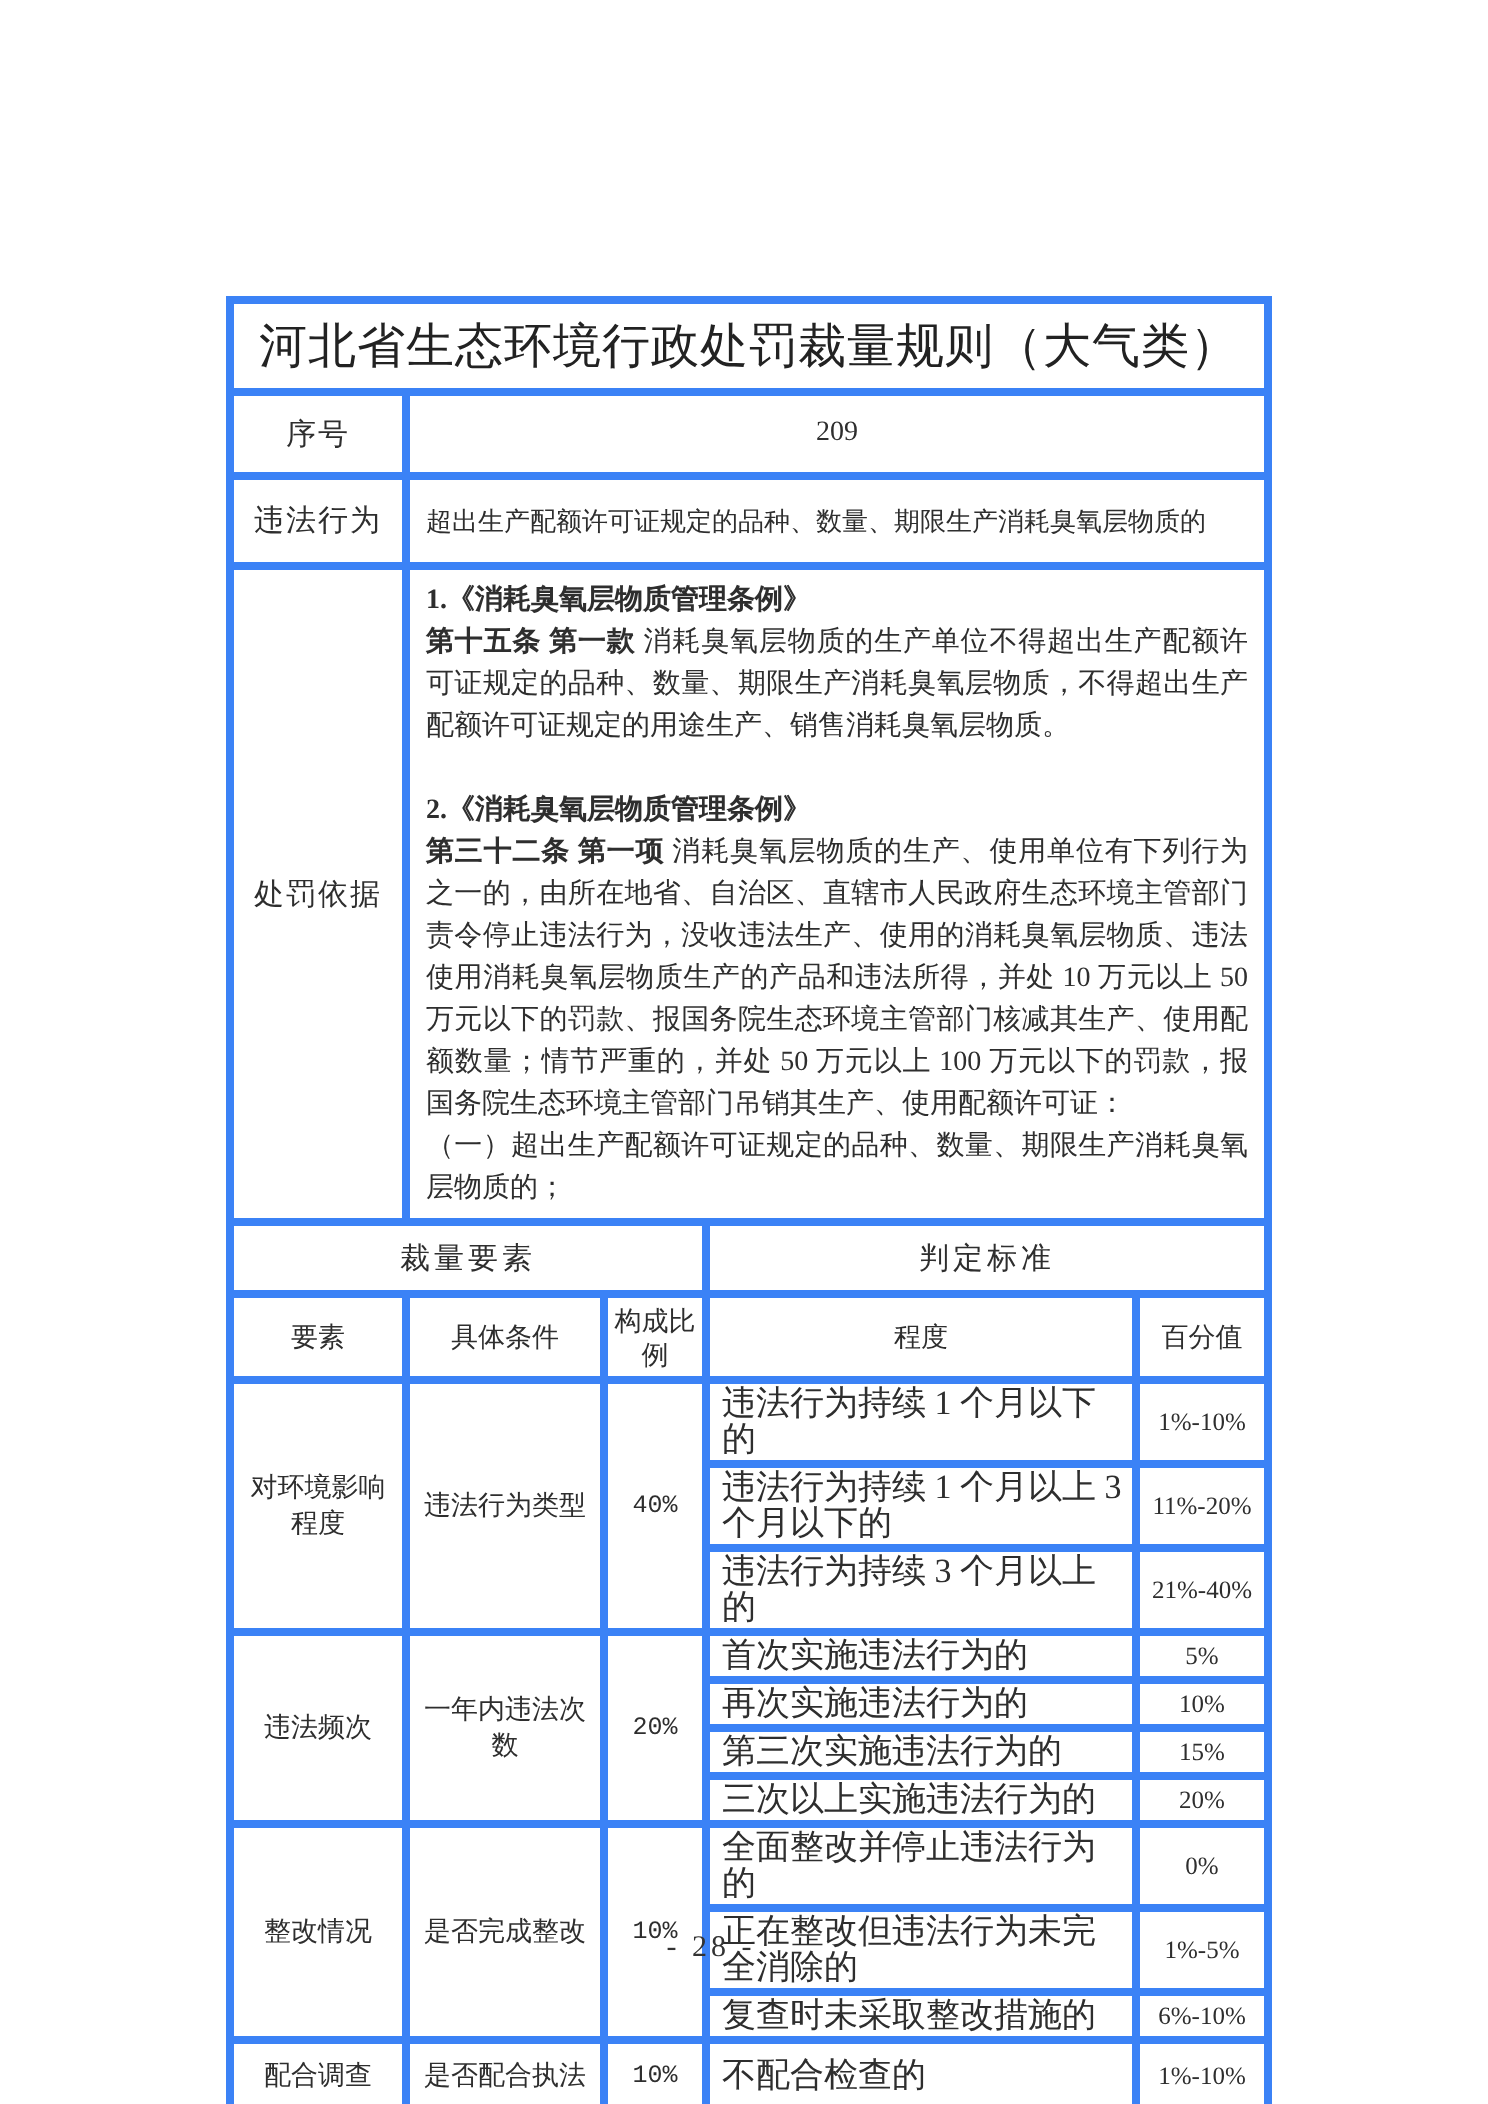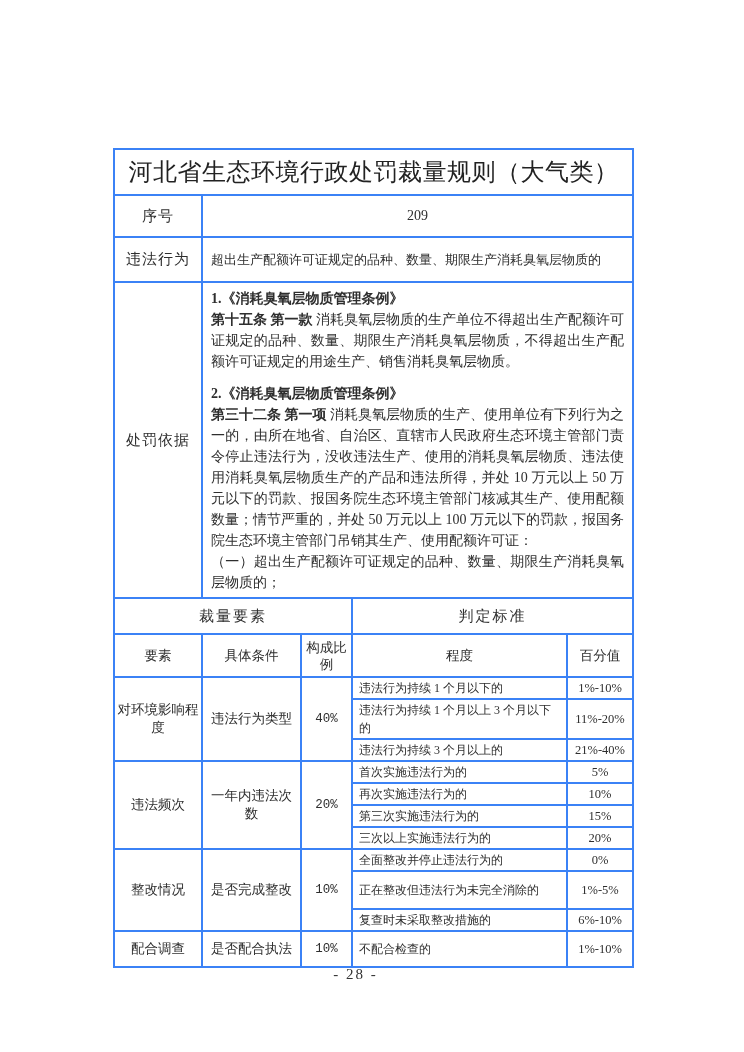--- a/index.html
+++ b/index.html
@@ -15,21 +15,21 @@
     left: 113px; top: 148px;
     width: 519px;
   }
   table.rule {
     width: 519px;
     border-collapse: collapse;
     table-layout: fixed;
     border: 2px solid #3b3b3b;
   }
   table.rule td, table.rule th {
-    border: 2px solid #3b82f6;
+    border: 4px solid #3b82f6;
     vertical-align: middle;
     font-weight: normal;
     overflow: hidden;
   }
   
   col.c1 { width: 88px; }
   col.c2 { width: 99px; }
   col.c3 { width: 51px; }
   col.c4 { width: 215px; }
   col.c5 { width: 66px; }
@@ -61,21 +61,21 @@
     vertical-align: top;
     height: 304px;
     padding: 5px 8px 4px 8px;
   }
   .basis-cell p {
     font-size: 14px;
     line-height: 21px;
     text-align: justify;
   }
   .bold { font-weight: bold; }
-  .para-gap { margin-top: 11px; font-family: Liberation Serif, serif; }
+  .para-gap { margin-top: 21px; font-family: Liberation Serif, serif; }
 
   .group-header td {
     height: 36px;
     text-align: center;
     font-size: 15px;
     font-weight: bold;
     letter-spacing: 2px;
   }
   .col-header td {
     height: 43px;
@@ -96,21 +96,21 @@
     font-size: 13.5px;
     line-height: 18px;
     padding: 0 4px;
   }
   .ratio-cell {
     text-align: center;
     font-size: 12.5px;
     font-family: Liberation Mono, monospace;
   }
   .degree-cell {
-    font-size: 12px;
+    font-size: 17px;
     line-height: 18px;
     padding: 1px 4px 1px 6px;
     text-align: left;
   }
   .percent-cell {
     text-align: center;
     font-size: 12.5px;
   }
   tr.r-s td { height: 22px; }
   tr.r-d td { height: 38px; }

